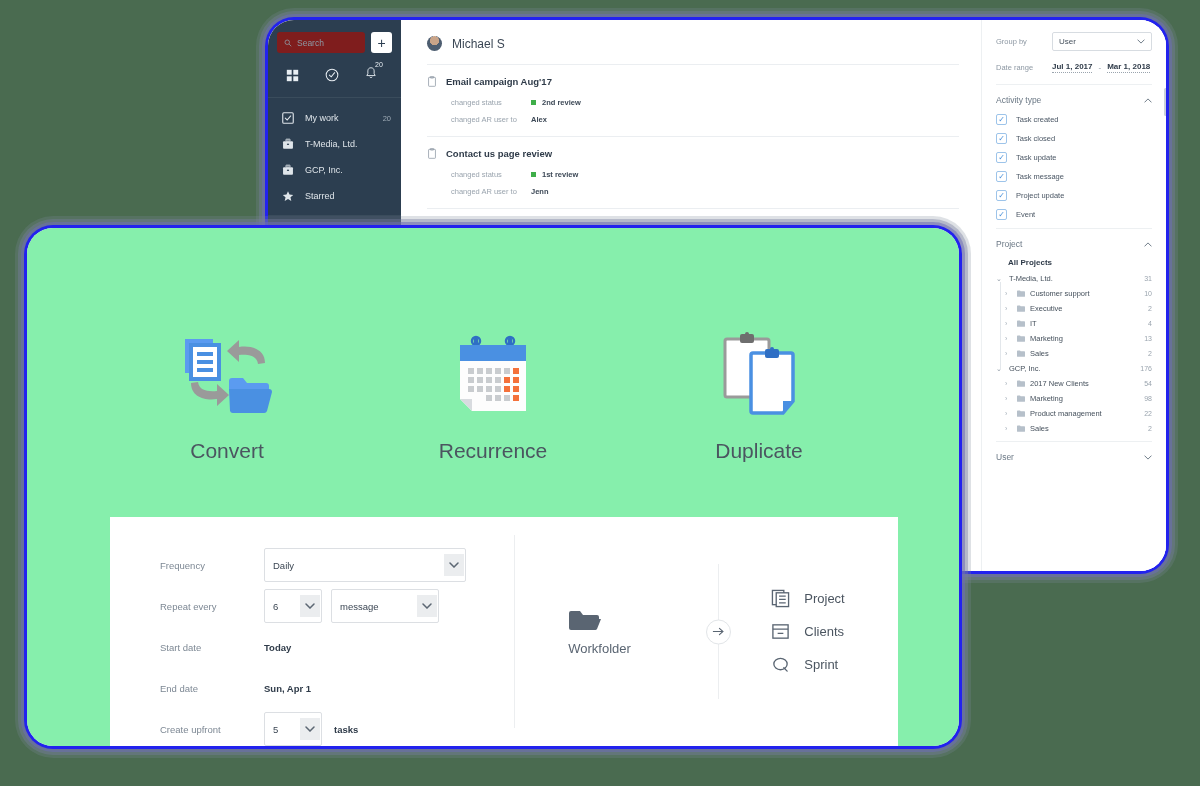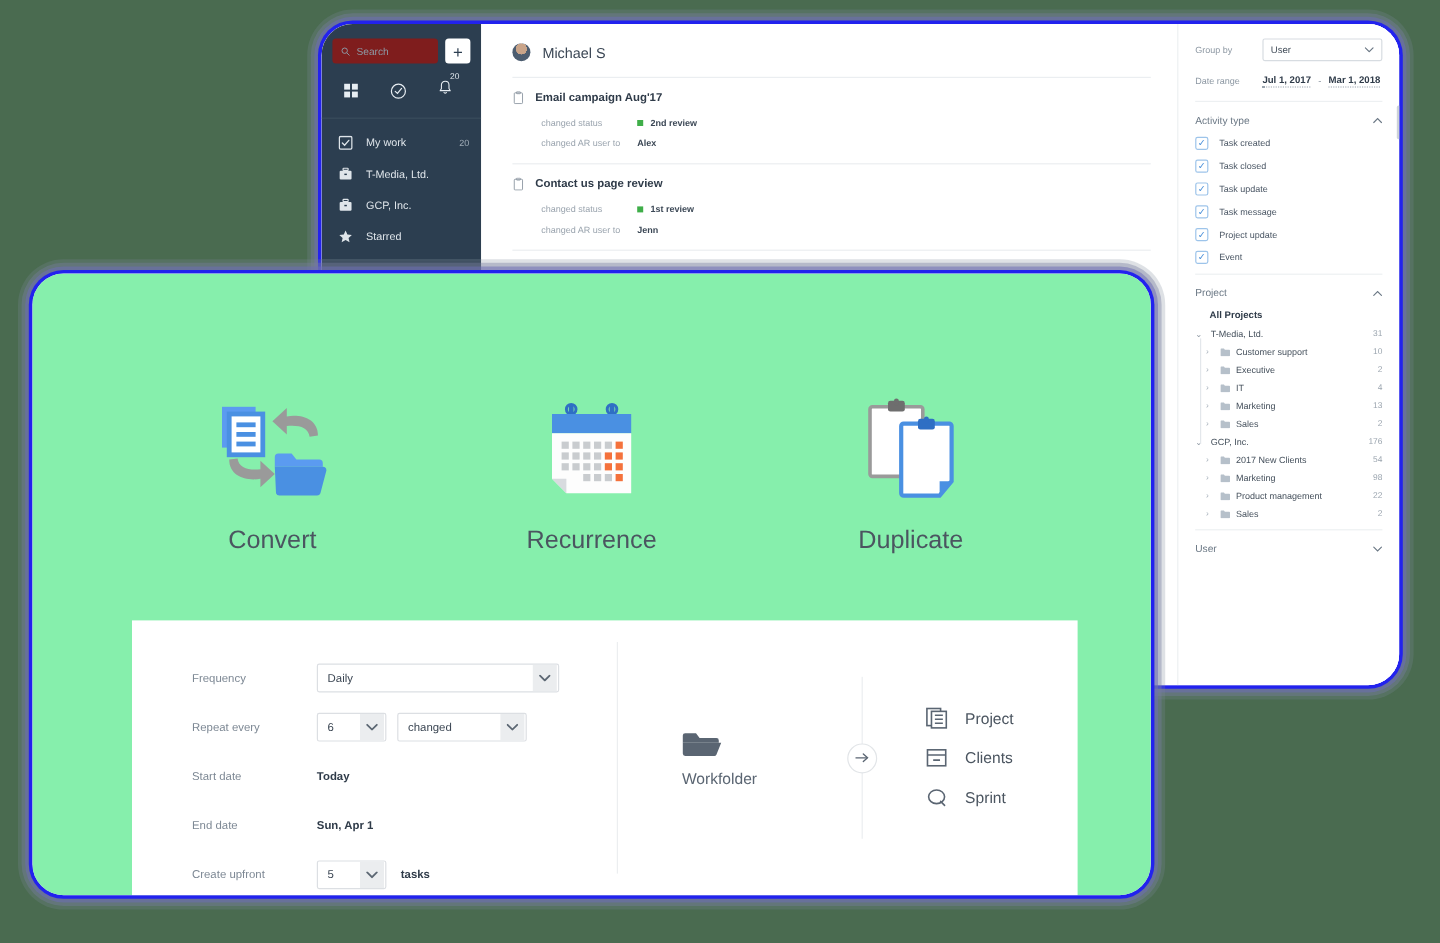--- a/index.html
+++ b/index.html
@@ -139,21 +139,21 @@
 
   .panel-card {
     position: absolute; left: 83px; top: 289px;
     width: 788px; height: 229px; background: #fff; display: flex;
   }
   .panel-left { width: 404px; padding: 36px 0 0 50px; }
   .pl-row { display: flex; align-items: center; margin-bottom: 17px; height: 24px; }
   .pl-label { font-size: 9.5px; color: #7d8894; width: 104px; }
   .pl-static { font-size: 9.5px; color: #2f3b49; font-weight: bold; }
   .sel {
-    height: 24px; border: 1px solid #dcdfe3; background: #fff; border-radius: 2px;
+    height: 34px; border: 1px solid #dcdfe3; background: #fff; border-radius: 2px;
     display: flex; align-items: center; justify-content: space-between;
     font-size: 9.5px; color: #3b4653; padding-left: 8px;
   }
   .sel .cap {
     width: 20px; height: 22px; background: #ebedef; margin: 0 1px 0 4px;
     display: flex; align-items: center; justify-content: center; color: #5c6773;
   }
   .sel-wide  { width: 202px; }
   .sel-num   { width: 58px; }
   .sel-unit  { width: 108px; margin-left: 9px; }
@@ -576,21 +576,21 @@
             <span class="pl-label">Repeat every</span>
             <div class="sel sel-num">
               <span>6</span>
               <span class="cap">
                 <svg width="10" height="6" viewBox="0 0 10 6">
                     <path d="M1 1 L5 5 L9 1" fill="none" stroke="#5c6773" stroke-width="1.5" stroke-linecap="round"></path>
                   </svg>
               </span>
             </div>
             <div class="sel sel-unit">
-              <span>changed</span>
+              <span>message</span>
               <span class="cap">
                 <svg width="10" height="6" viewBox="0 0 10 6">
                     <path d="M1 1 L5 5 L9 1" fill="none" stroke="#5c6773" stroke-width="1.5" stroke-linecap="round"></path>
                   </svg>
               </span>
             </div>
           </div>
 
           <div class="pl-row">
             <span class="pl-label">Start date</span>

